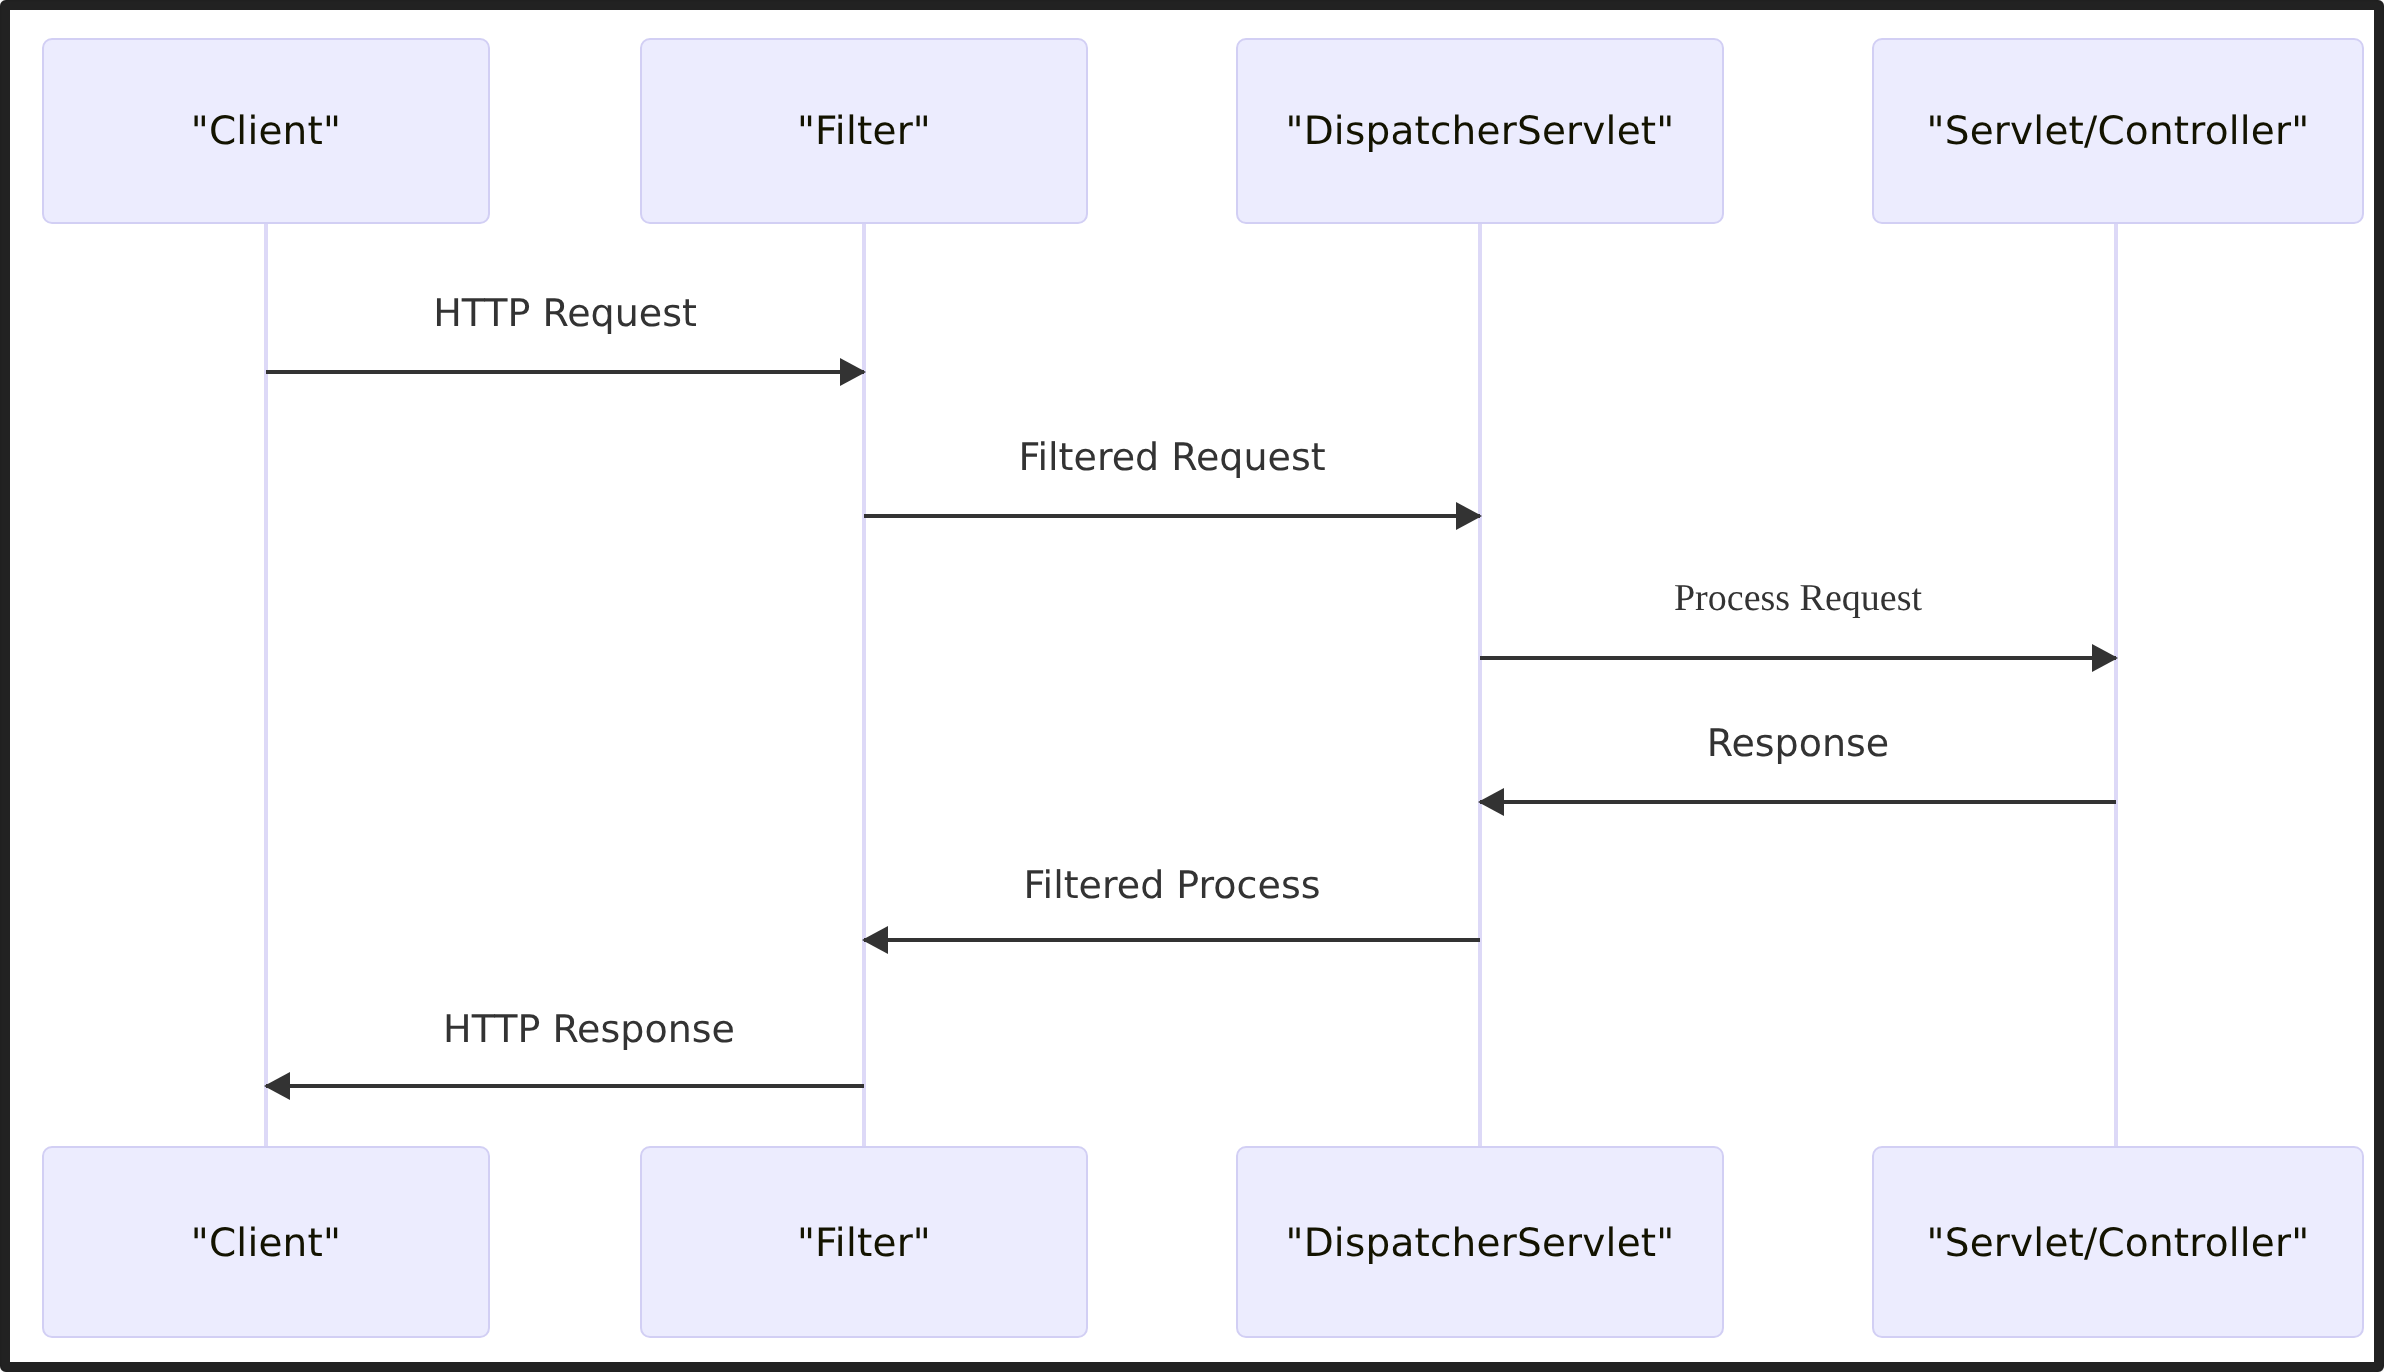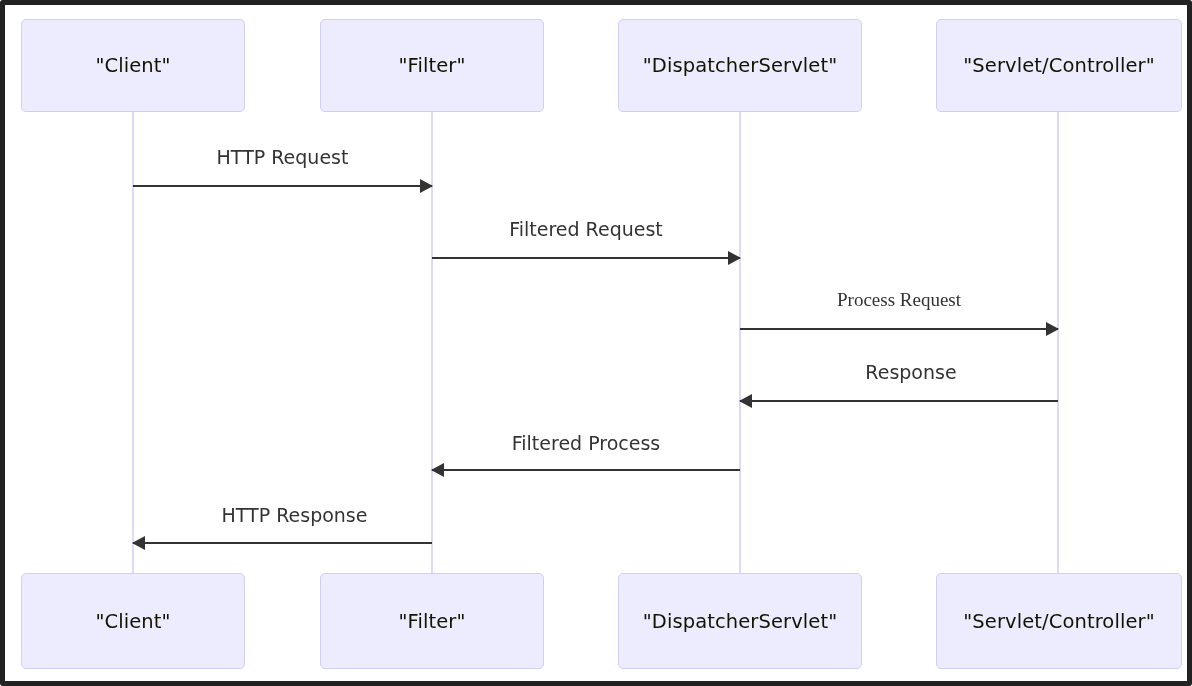--- a/index.html
+++ b/index.html
@@ -101,21 +101,21 @@
           <span class="head"></span>
         </div>
         <div class="msg-label" style="left: 581px; top: 213px;">Filtered Request</div>
         <div class="msg to-right" style="left: 735px; width: 318px; top: 323px;">
           <span class="head"></span>
         </div>
         <div class="msg-label" style="left: 894px; top: 284px; font-family: Liberation Serif, serif;">Process Request</div>
         <div class="msg to-left" style="left: 735px; width: 318px; top: 395px;">
           <span class="head"></span>
         </div>
-        <div class="msg-label" style="left: 894px; top: 356px; margin-left: 12px;">Response</div>
+        <div class="msg-label" style="left: 894px; top: 356px;">Response</div>
         <div class="msg to-left" style="left: 427px; width: 308px; top: 464px;">
           <span class="head"></span>
         </div>
         <div class="msg-label" style="left: 581px; top: 427px;">Filtered Process</div>
         <div class="msg to-left" style="left: 128px; width: 299px; top: 537px;">
           <span class="head"></span>
         </div>
         <div class="msg-label" style="left: 277.5px; top: 499px; margin-left: 12px;">HTTP Response</div>
       </div>
 

